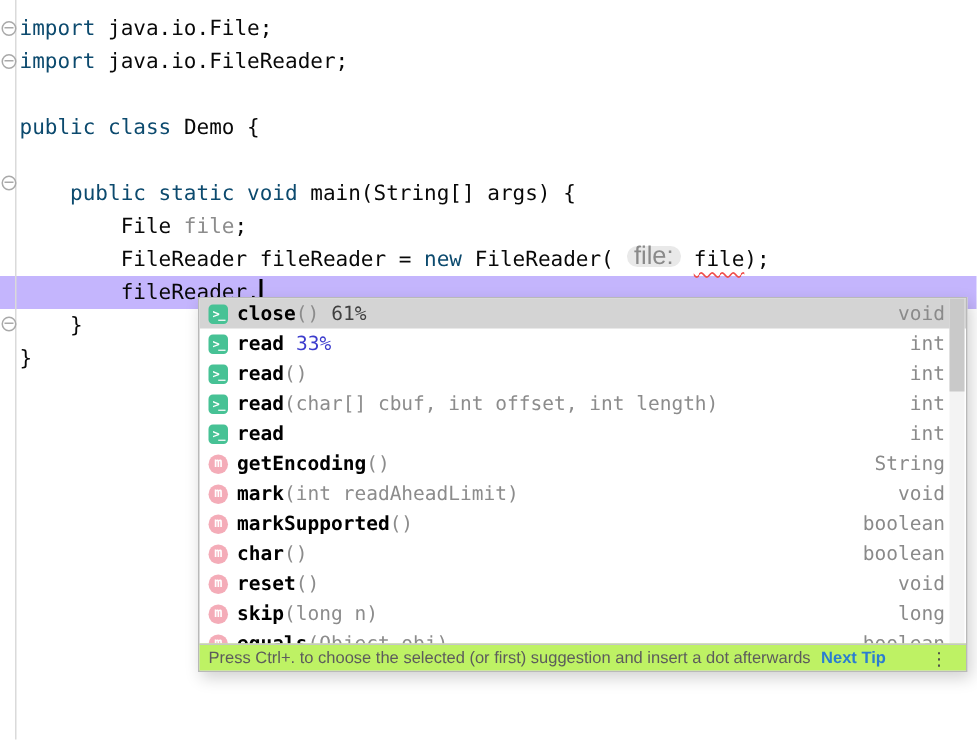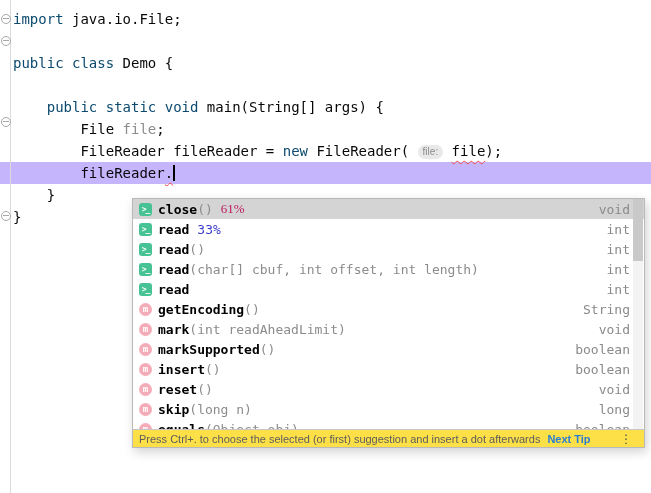--- a/index.html
+++ b/index.html
@@ -17,63 +17,64 @@
 
   #code{position:absolute;left:0;top:8px;right:0;z-index:1;}
   .code-line{height:22px;line-height:22px;white-space:pre;font-size:14px;color:#080808;padding-left:13px;}
   .code-line.current{background:#c4b5fd;}
   .t-kw{color:#0c4a6e;}
   .t-pl{color:#080808;margin-top:16px;}
   .t-gray{color:#8c8c8c;}
   .t-err{text-decoration:underline wavy #ef4d4a 1px;text-underline-offset:3.5px;text-decoration-skip-ink:none;}
   .t-errdot{text-decoration:underline wavy #ef4d4a 1px;text-underline-offset:3.5px;text-decoration-skip-ink:none;}
   .t-chip{display:inline-block;background:#e9e9e9;color:#8a8a8a;border-radius:7px;
-          font-family:"Liberation Sans",sans-serif;font-size:10px;line-height:14px;height:14px;
+          font-family:"Liberation Sans",sans-serif;font-size:17px;line-height:14px;height:14px;
           padding:0 5px;vertical-align:1px;}
   .t-cursor{display:inline-block;width:2px;height:16px;background:#000;vertical-align:-3px;}
 
   
   .popup{position:absolute;left:132px;top:198px;width:511px;height:248px;background:#fff;
          border:1px solid #b9b9b9;box-shadow:2px 4px 10px rgba(0,0,0,.18);z-index:10;}
   .rows{position:absolute;left:0;top:0;right:0;height:230px;overflow:hidden;}
   .row{height:20px;display:flex;align-items:center;padding:0 14px 0 6px;font-size:13px;white-space:pre;}
   .row.selected{background:#d4d4d4;}
   .ic{width:13px;height:13px;margin-right:6px;flex:0 0 13px;display:flex;align-items:center;
       justify-content:center;color:#fff;}
   .ic-freq{background:#47c295;border-radius:3px;font-size:8px;font-weight:bold;letter-spacing:-1px;}
   .ic-method{background:#f4acb8;border-radius:50%;font-size:9px;font-weight:bold;line-height:13px;}
   .nm{font-weight:bold;color:#000;}
   .pm{color:#8c8c8c;}
   .fq{margin-left:8px;}
-  .fq.muted{color:#be185d;font-family:Liberation Serif, serif;}
+  .fq.muted{color:#404040;}
   .fq.blue{color:#3c3ccd;}
   .sp{flex:1;}
   .rt{color:#8a8a8a;}
 
   .sb{position:absolute;top:0;right:1px;bottom:18px;width:10px;background:#f3f3f3;z-index:12;}
   .thumb{position:absolute;top:0;left:0;width:10px;height:62px;background:#c9c9c9;}
 
-  .foot{position:absolute;left:0;right:0;bottom:0;height:17px;background:#fde047;border-top:1px solid #c6c6c6;
+  .foot{position:absolute;left:0;right:0;bottom:0;height:17px;background:#bef264;border-top:1px solid #c6c6c6;
         display:flex;align-items:center;padding:0 6px;font-family:"Liberation Sans",sans-serif;
         font-size:11px;color:#5c5c5c;z-index:13;}
   .foot a{color:#2a7dd1;text-decoration:none;margin-left:7px;cursor:pointer;font-weight:bold;}
   .kebab{color:#4a4a4a;font-size:12px;letter-spacing:0;margin-right:6px;}
 </style>
 </head>
 <body>
 
 <div class="screen">
   <div class="editor">
     <div class="gutter-line"></div>
     <div class="fold f1"></div>
     <div class="fold f2"></div>
     <div class="fold f3"></div>
     <div class="fold f4"></div>
     <div id="code">
         <div class="code-line"><span class="t-kw">import</span><span class="t-pl"> java.io.File;</span></div>
+        <div class="code-line"><span class="t-kw">import</span><span class="t-pl"> java.io.FileReader;</span></div>
         <div class="code-line"></div>
         <div class="code-line"><span class="t-kw">public class</span><span class="t-pl"> Demo {</span></div>
         <div class="code-line"></div>
         <div class="code-line"><span class="t-pl">    </span><span class="t-kw">public static void</span><span class="t-pl"> main(String[] args) {</span></div>
         <div class="code-line"><span class="t-pl">        File </span><span class="t-gray">file</span><span class="t-pl">;</span></div>
         <div class="code-line"><span class="t-pl">        FileReader fileReader = </span><span class="t-kw">new</span><span class="t-pl"> FileReader( </span><span class="t-chip">file:</span><span class="t-pl"> </span><span class="t-err">file</span><span class="t-pl">);</span></div>
         <div class="code-line current"><span class="t-pl">        fileReader</span><span class="t-errdot">.</span><span class="t-cursor"></span></div>
         <div class="code-line"><span class="t-pl">    }</span></div>
         <div class="code-line"><span class="t-pl">}</span></div>
       </div>
@@ -82,21 +83,21 @@
   <div class="popup">
     <div id="rows" class="rows">
         <div class="row selected"><span class="ic ic-freq">&gt;_</span><span class="nm">close</span><span class="pm">()</span><span class="fq muted">61%</span><span class="sp"></span><span class="rt">void</span></div>
         <div class="row"><span class="ic ic-freq">&gt;_</span><span class="nm">read</span><span class="fq blue">33%</span><span class="sp"></span><span class="rt">int</span></div>
         <div class="row"><span class="ic ic-freq">&gt;_</span><span class="nm">read</span><span class="pm">()</span><span class="sp"></span><span class="rt">int</span></div>
         <div class="row"><span class="ic ic-freq">&gt;_</span><span class="nm">read</span><span class="pm">(char[] cbuf, int offset, int length)</span><span class="sp"></span><span class="rt">int</span></div>
         <div class="row"><span class="ic ic-freq">&gt;_</span><span class="nm">read</span><span class="sp"></span><span class="rt">int</span></div>
         <div class="row"><span class="ic ic-method">m</span><span class="nm">getEncoding</span><span class="pm">()</span><span class="sp"></span><span class="rt">String</span></div>
         <div class="row"><span class="ic ic-method">m</span><span class="nm">mark</span><span class="pm">(int readAheadLimit)</span><span class="sp"></span><span class="rt">void</span></div>
         <div class="row"><span class="ic ic-method">m</span><span class="nm">markSupported</span><span class="pm">()</span><span class="sp"></span><span class="rt">boolean</span></div>
-        <div class="row"><span class="ic ic-method">m</span><span class="nm">insert</span><span class="pm">()</span><span class="sp"></span><span class="rt">boolean</span></div>
+        <div class="row"><span class="ic ic-method">m</span><span class="nm">char</span><span class="pm">()</span><span class="sp"></span><span class="rt">boolean</span></div>
         <div class="row"><span class="ic ic-method">m</span><span class="nm">reset</span><span class="pm">()</span><span class="sp"></span><span class="rt">void</span></div>
         <div class="row"><span class="ic ic-method">m</span><span class="nm">skip</span><span class="pm">(long n)</span><span class="sp"></span><span class="rt">long</span></div>
         <div class="row"><span class="ic ic-method">m</span><span class="nm">equals</span><span class="pm">(Object obj)</span><span class="sp"></span><span class="rt">boolean</span></div>
       </div>
     <div class="sb">
       <div class="thumb"></div>
     </div>
     <div class="foot">
       <span>Press Ctrl+. to choose the selected (or first) suggestion and insert a dot afterwards</span>
       <a>Next Tip</a>

